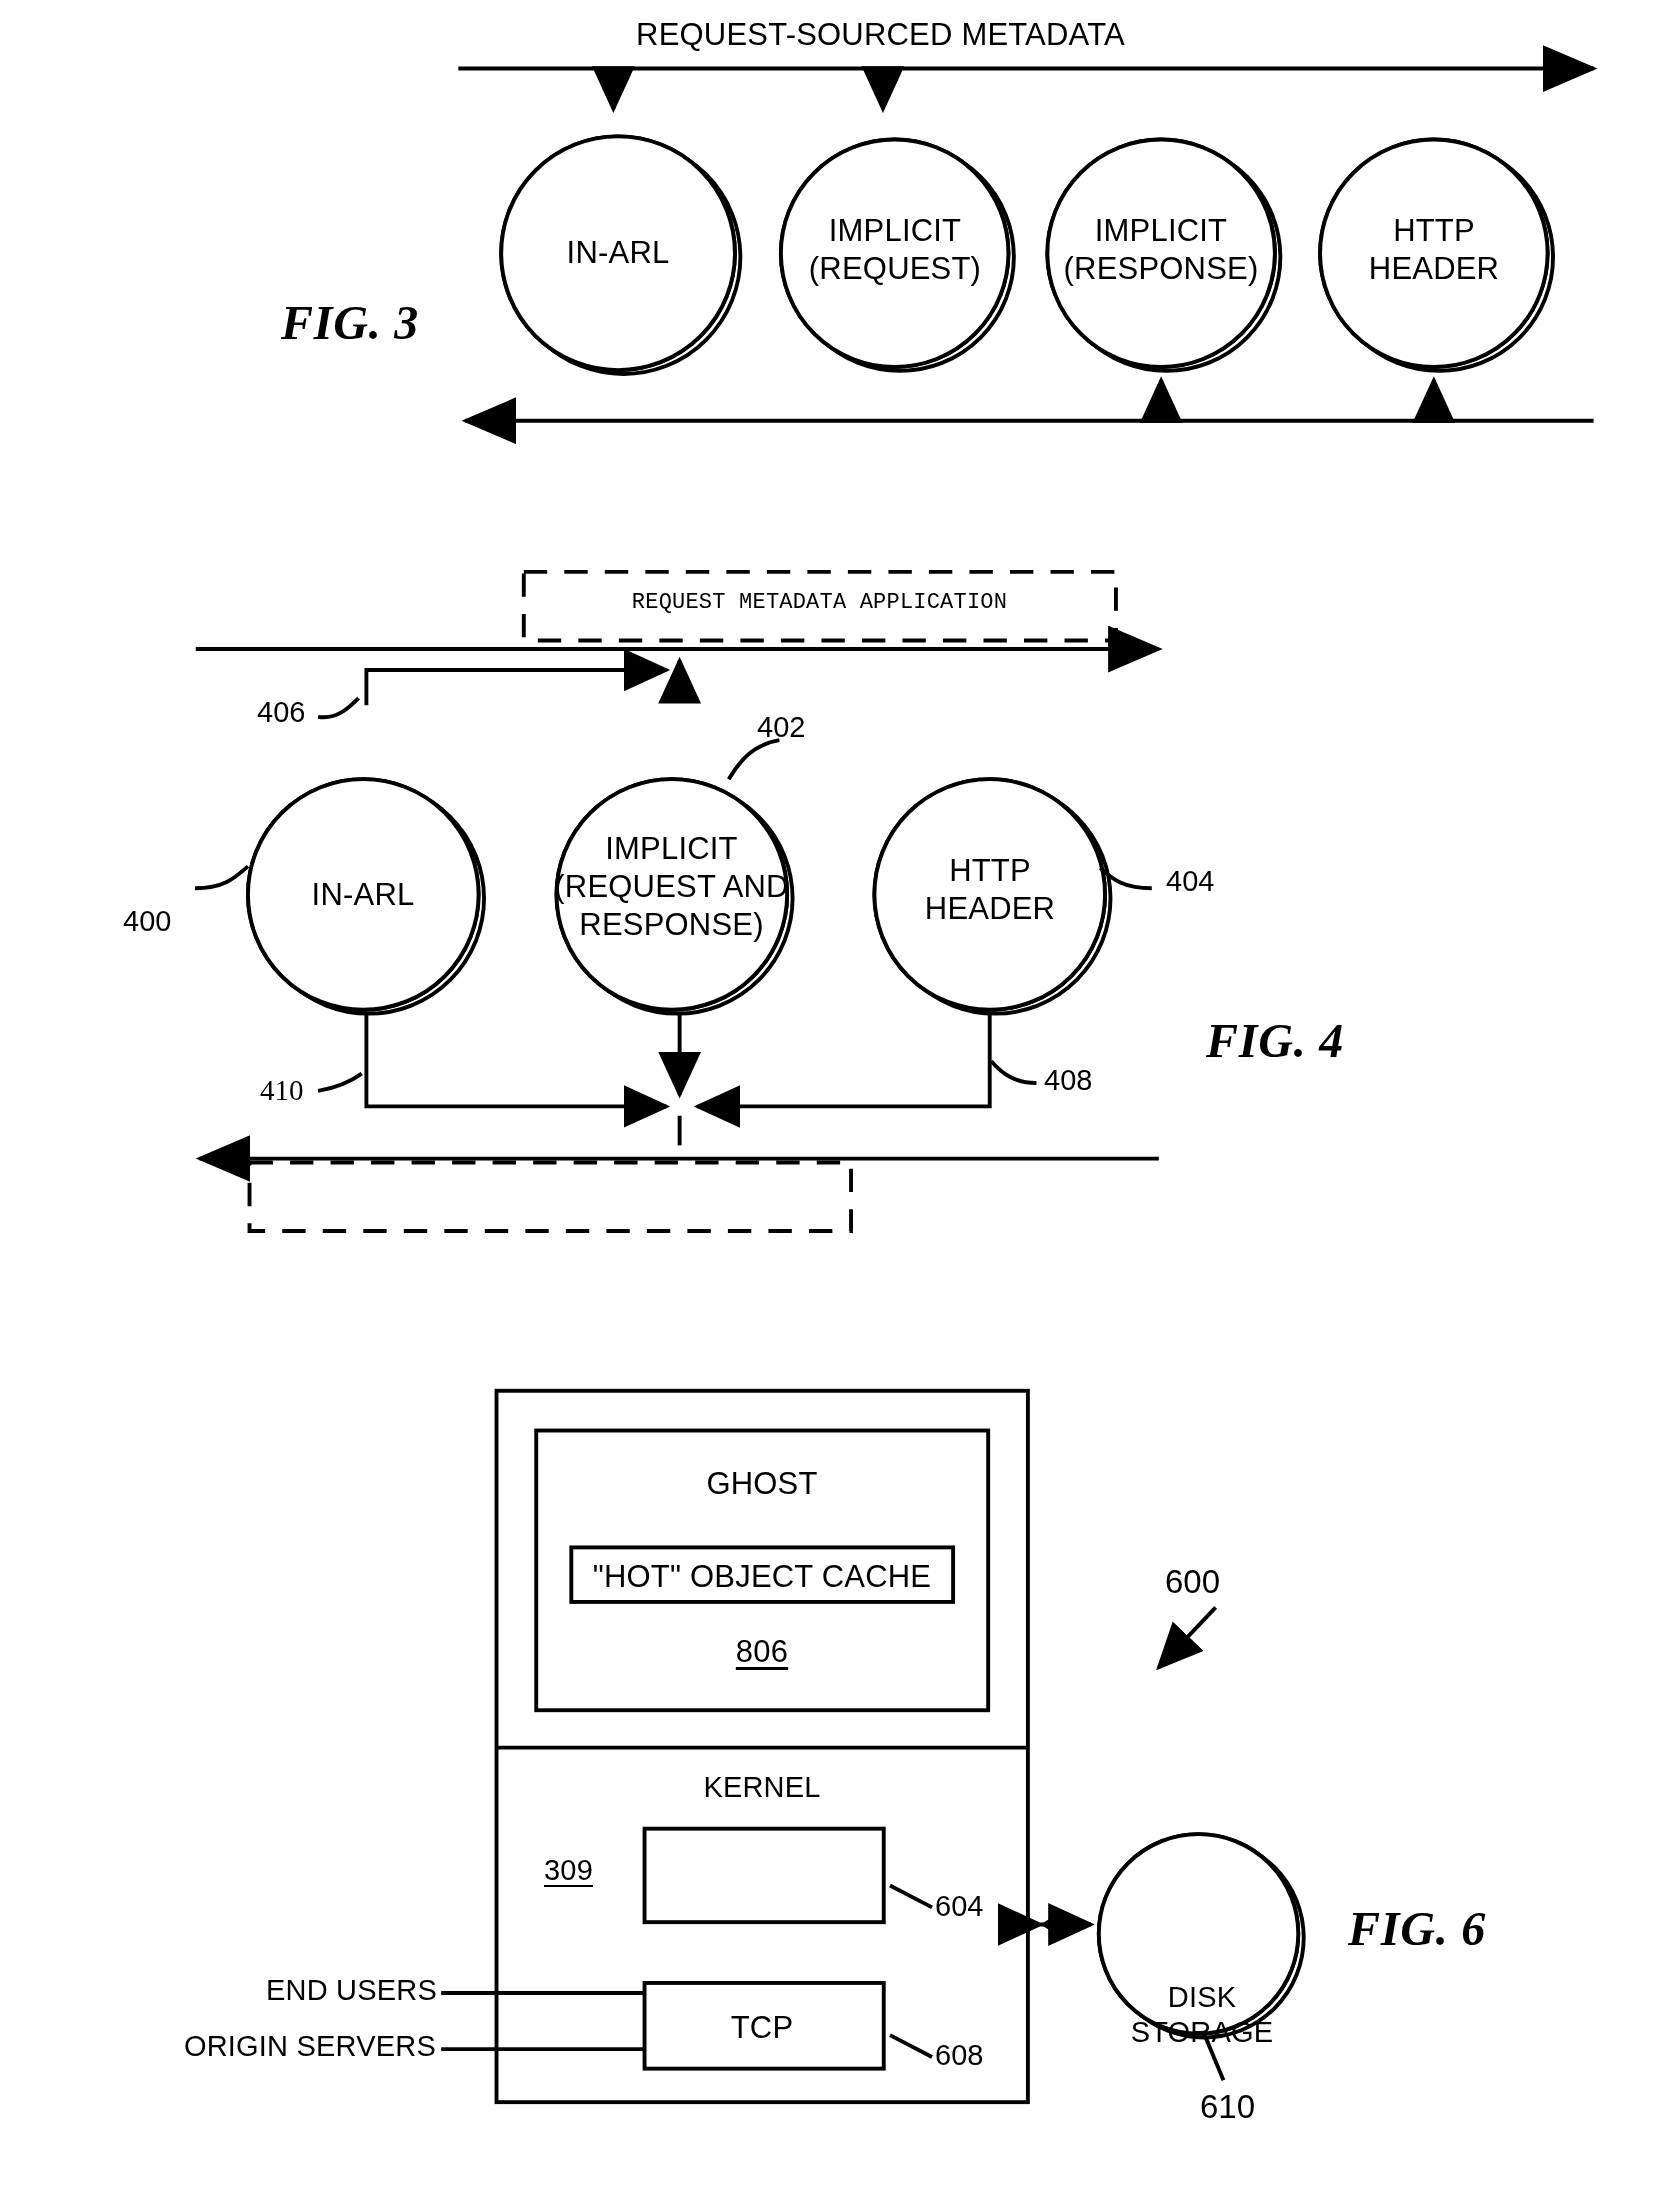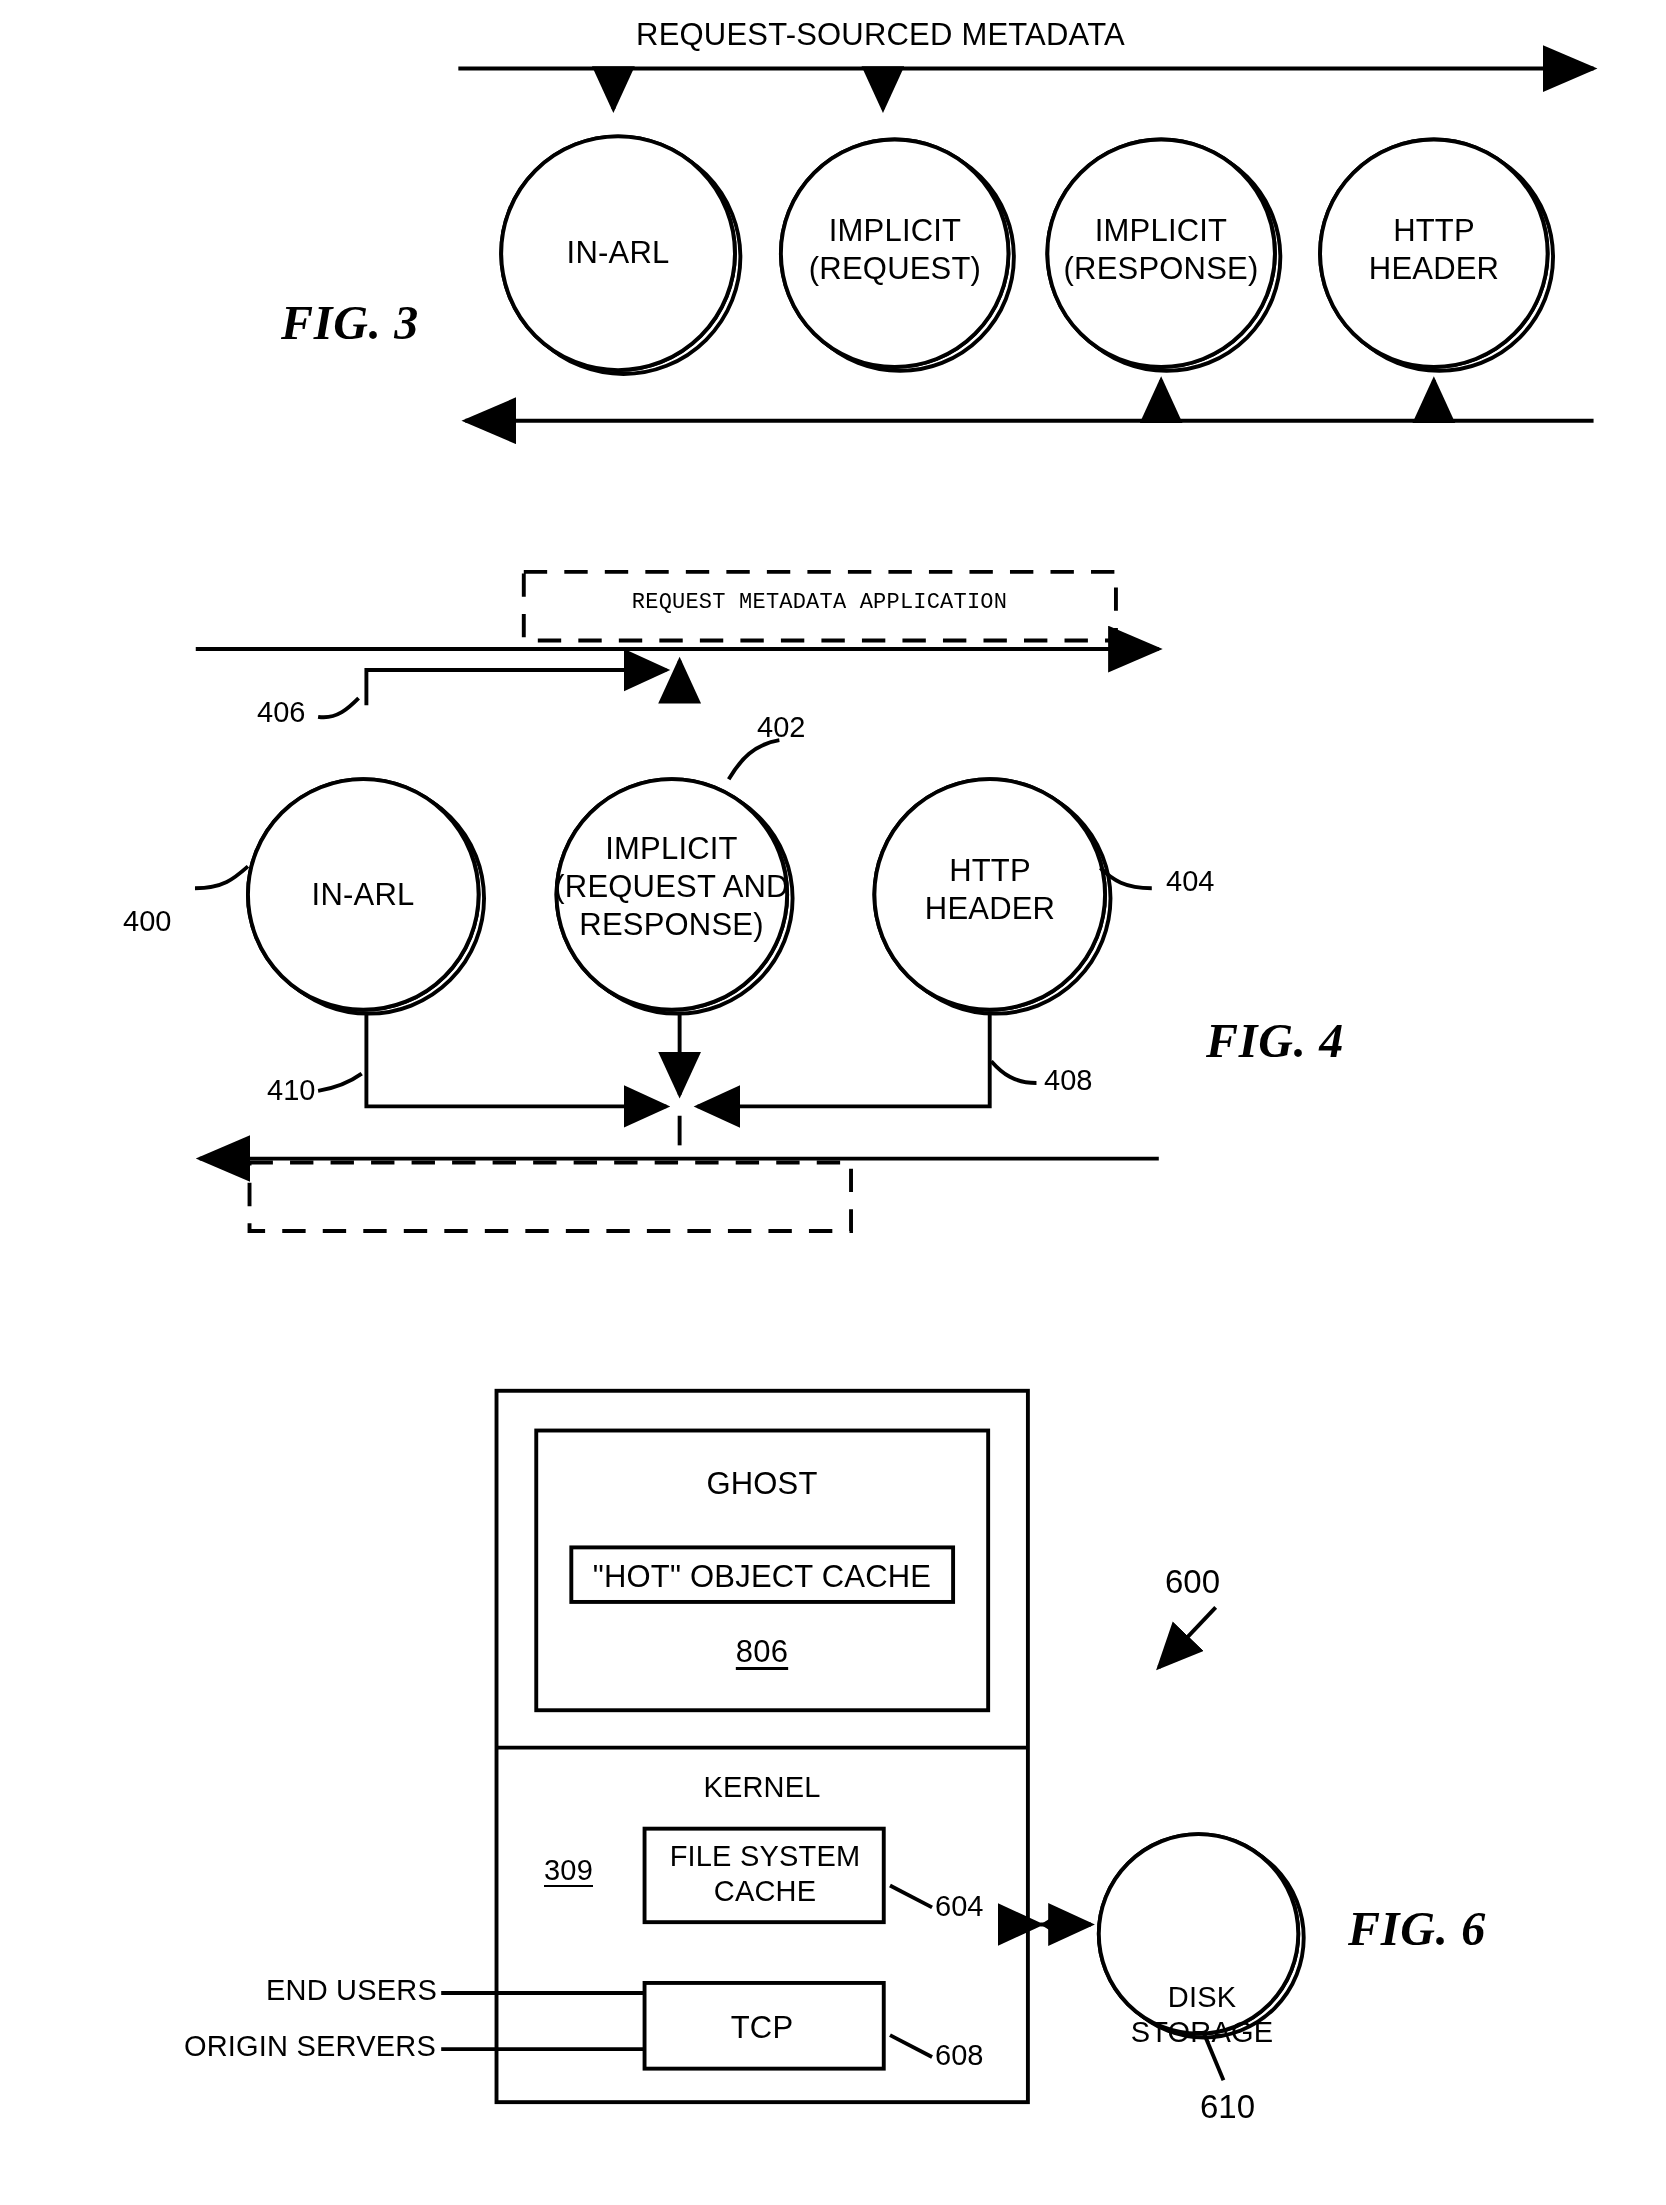--- a/index.html
+++ b/index.html
@@ -178,21 +178,21 @@
   <div class="lbl" style="left:531px; top:590px; width:577px; font-size:22px;font-family:Liberation Mono, monospace;">REQUEST METADATA APPLICATION</div>
 
   <div class="ref" style="left:257px; top:696px;">406</div>
 
   <div class="ref" style="left:757px; top:711px;">402</div>
 
   <div class="ref" style="left:123px; top:865px;margin-top:40px;">400</div>
 
   <div class="ref" style="left:1166px; top:865px;">404</div>
 
-  <div class="ref" style="left:267px; top:1074px;">410</div>
+  <div class="ref" style="left:260px; top:1074px;font-family:Liberation Serif, serif;">410</div>
 
   <div class="ref" style="left:1044px; top:1064px;">408</div>
 
   <div class="lbl" style="left:246px; top:876px; width:234px; font-size:31px;">IN-ARL</div>
 
   <div class="lbl" style="left:539px; top:830px; width:265px; font-size:31px;"><span>IMPLICIT</span><br><span>(REQUEST AND</span><br><span>RESPONSE)</span></div>
 
   <div class="lbl" style="left:873px; top:852px; width:234px; font-size:31px;"><span>HTTP</span><br><span>HEADER</span></div>
 
   <div class="fig-label" style="left:1206px; top:1013px; font-size:48px;">FIG. 4</div>
@@ -201,21 +201,20 @@
   <div class="lbl" style="left:645px; top:1465px; width:234px; font-size:31px;">GHOST</div>
 
   <div class="lbl" style="left:575px; top:1558px; width:374px; font-size:31px;">"HOT" OBJECT CACHE</div>
 
   <div class="lbl under" style="left:645px; top:1633px; width:234px; font-size:31px;">806</div>
 
   <div class="lbl" style="left:645px; top:1770px; width:234px; font-size:29px;">KERNEL</div>
 
   <div class="lbl under" style="left:514px; top:1853px; width:109px; font-size:29px;">309</div>
 
-  <div class="lbl" style="left:648px; top:1839px; width:234px; font-size:29px;"><span>FILE SYSTEM</span><br><span>CACHE</span></div>
 
   <div class="ref" style="left:935px; top:1890px;">604</div>
 
   <div class="lbl" style="left:648px; top:2009px; width:228px; font-size:31px;">TCP</div>
 
   <div class="ref" style="left:935px; top:2039px;">608</div>
 
   <div class="lbl" style="left:234px; top:1973px; width:203px; font-size:29px; text-align:right;">END USERS</div>
 
   <div class="lbl" style="left:162px; top:2029px; width:274px; font-size:29px; text-align:right;">ORIGIN SERVERS</div>

